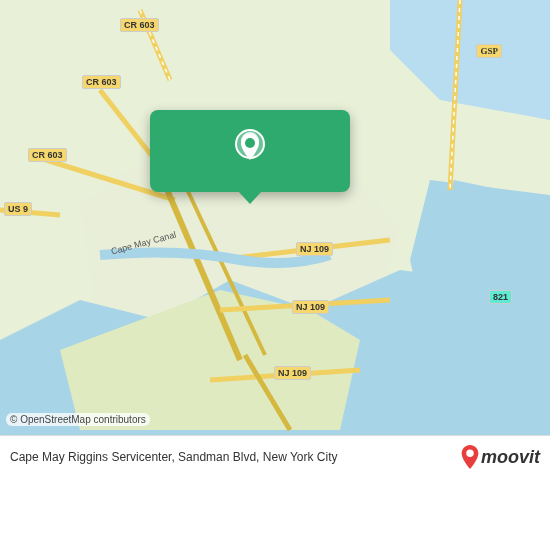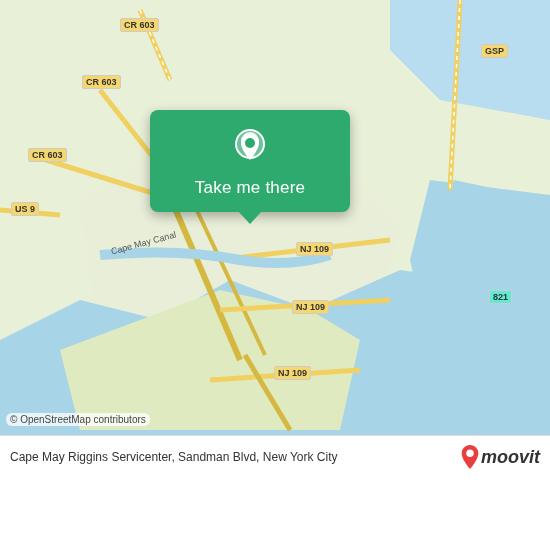--- a/index.html
+++ b/index.html
@@ -230,40 +230,39 @@
 
     <line x1="140" y1="10" x2="170" y2="80" stroke="white" stroke-width="1.5" stroke-dasharray="4,4"></line>
     <line x1="460" y1="0" x2="450" y2="190" stroke="white" stroke-width="1.5" stroke-dasharray="4,4"></line>
 
     <path d="M 100 255 Q 180 248 240 260 Q 290 268 330 255" stroke="#a8d4e8" stroke-width="10" fill="none"></path>
   </svg>
 
   <div class="road-label" style="top:18px;left:120px;">CR 603</div>
   <div class="road-label" style="top:75px;left:82px;">CR 603</div>
   <div class="road-label" style="top:148px;left:28px;">CR 603</div>
-  <div class="road-label" style="top:202px;left:4px;margin-left:7px;">US 9</div>
-  <div class="road-label" style="top:44px;right:42px;">GSP</div>
+  <div class="road-label" style="top:202px;left:4px;">US 9</div>
+  <div class="road-label" style="top:44px;right:48px;font-family:Liberation Serif, serif;">GSP</div>
   <div class="road-label" style="top:242px;left:296px;">NJ 109</div>
   <div class="road-label" style="top:300px;left:292px;">NJ 109</div>
   <div class="road-label" style="top:366px;left:274px;">NJ 109</div>
   <div class="road-label" style="top:290px;right:38px;background:#5eead4;">821</div>
 
   <div class="canal-label">Cape May Canal</div>
 
   <div id="callout">
 
     <svg class="pin-icon" viewBox="0 0 44 44" fill="none" xmlns="http://www.w3.org/2000/svg">
       <circle cx="22" cy="18" r="14" fill="white" fill-opacity="0.3" stroke="white" stroke-width="2"></circle>
       <circle cx="22" cy="18" r="7" fill="white"></circle>
       <path d="M22 32 L15 20 Q13 17 13 15 A9 9 0 0 1 31 15 Q31 17 29 20 Z" fill="white" fill-opacity="0.85"></path>
 
       <path d="M22 8 C17 8 13 12 13 17 C13 24 22 34 22 34 C22 34 31 24 31 17 C31 12 27 8 22 8 Z" fill="white"></path>
       <circle cx="22" cy="17" r="5" fill="#2eaa6e"></circle>
     </svg>
-    <span class="take-me-label">Take me there</span>
   </div>
 
   <div class="osm-attr">© OpenStreetMap contributors</div>
 
   <div id="bottom-bar">
     <span class="location-text">Cape May Riggins Servicenter, Sandman Blvd, New York City</span>
     <div id="moovit-logo">
 
       <svg class="moovit-pin" viewBox="0 0 22 28" xmlns="http://www.w3.org/2000/svg">
         <path d="M11 1 C6 1 2 5 2 10 C2 17 11 27 11 27 C11 27 20 17 20 10 C20 5 16 1 11 1 Z" fill="#e83e3e"></path>

